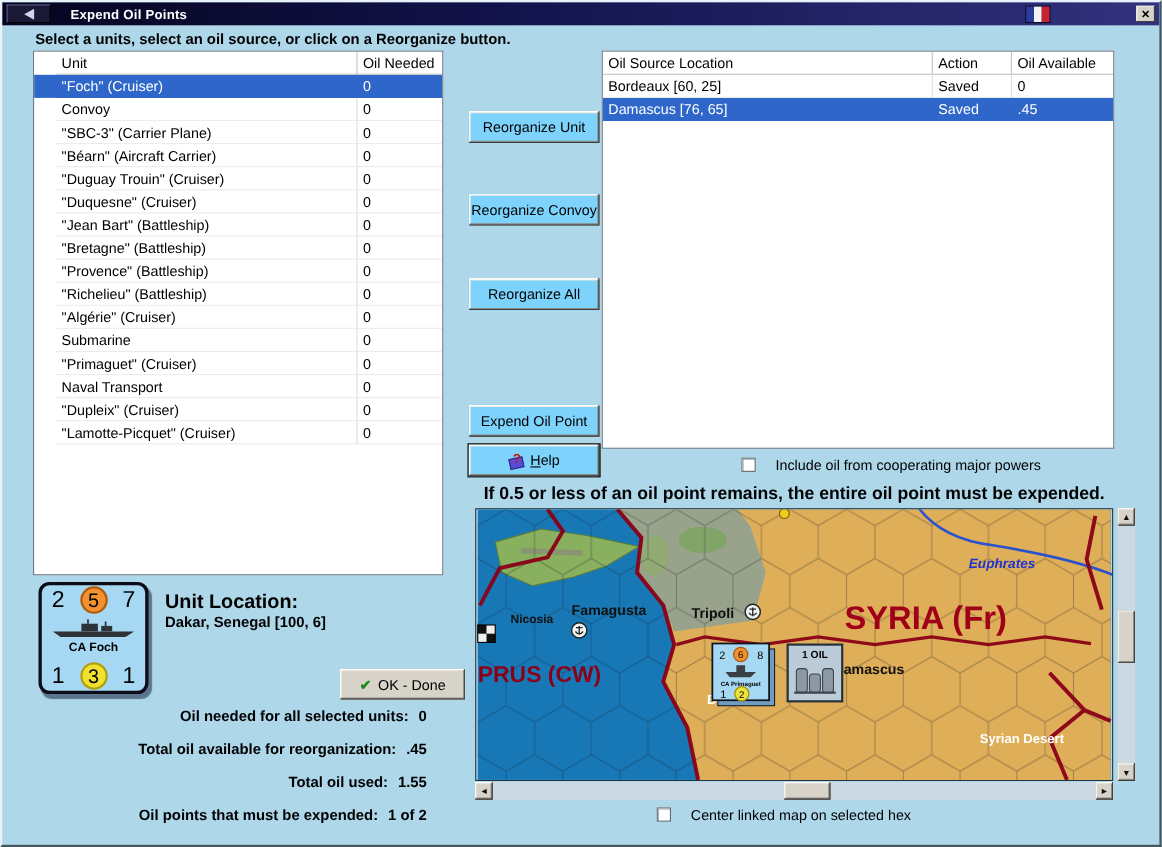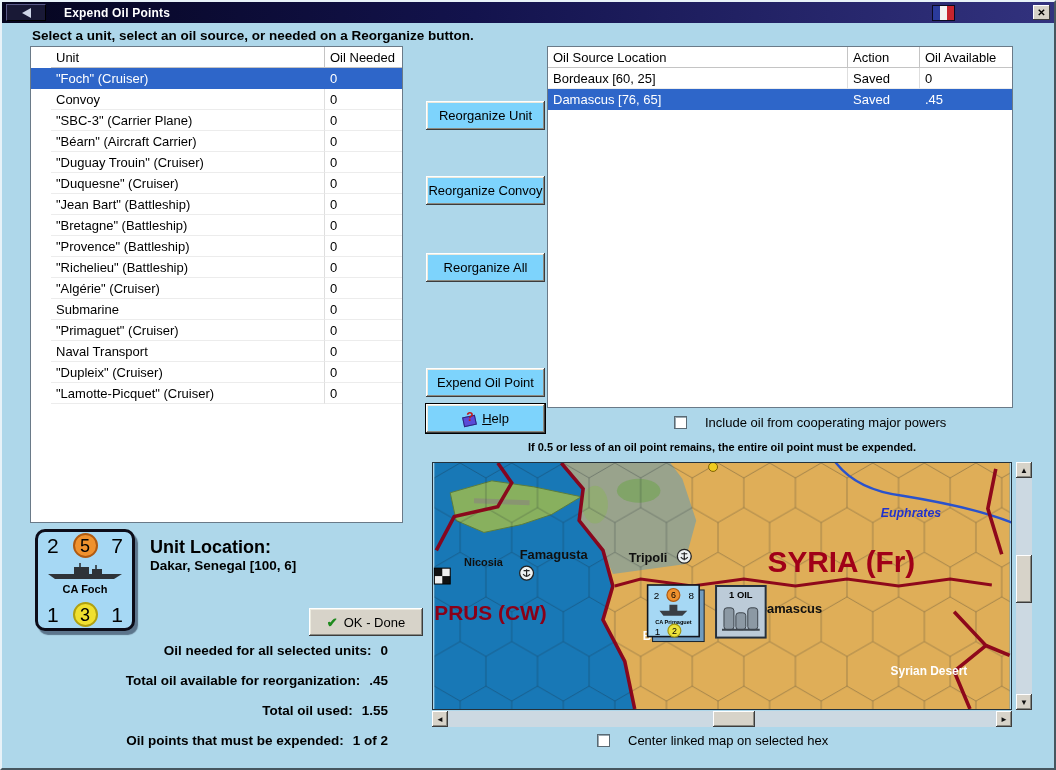--- a/index.html
+++ b/index.html
@@ -17,21 +17,21 @@
   .title{color:#fff;font-size:12px;font-weight:bold;margin-left:18px;letter-spacing:.2px;}
   .tb-right{margin-left:auto;display:flex;align-items:center;gap:78px;}
   .flag{width:21px;height:14px;display:flex;border:1px solid #0a0a22;}
   .flag i{flex:1;}
   .f-b{background:#2a3a9a;} .f-w{background:#f2f2f2;} .f-r{background:#c8242e;}
   .closebtn{width:17px;height:15px;background:#d6d2c8;display:flex;align-items:center;justify-content:center;
     font-size:10px;font-weight:bold;color:#000;
     box-shadow:inset -1px -1px 0 #3c3c3c,inset 1px 1px 0 #fff;}
   
   .instruction{position:absolute;left:30px;top:26px;font-size:13.5px;font-weight:bold;}
-  .note{position:absolute;left:430px;top:439px;width:580px;text-align:center;font-size:11px;font-weight:bold;}
+  .note{position:absolute;left:430px;top:439px;width:580px;text-align:center;font-size:16px;font-weight:bold;}
   
   .listbox{position:absolute;background:#fff;border:1px solid #6a7a88;box-sizing:border-box;}
   .unit-listbox{left:28px;top:44px;width:373px;height:477px;overflow:hidden;}
   .oil-listbox{left:545px;top:44px;width:466px;height:362px;overflow:hidden;}
   .lb-head{display:flex;height:21px;line-height:21px;font-size:13px;background:#fff;}
   .lb-head>div{padding:0 5px;border-right:1px solid #c4c4c4;border-bottom:1px solid #c4c4c4;box-sizing:border-box;white-space:nowrap;overflow:hidden;}
   .lb-head>div:last-child{border-right:none;}
   .lb-row{display:flex;height:21px;line-height:21px;font-size:13px;}
   .lb-row>div{padding:0 5px;border-right:1px solid #dedede;border-bottom:1px solid #ececec;box-sizing:border-box;white-space:nowrap;overflow:hidden;}
   .lb-row>div:last-child{border-right:none;}
@@ -106,21 +106,21 @@
           <i class="f-b"></i>
           <i class="f-w"></i>
           <i class="f-r"></i>
         </div>
       <div class="closebtn">
           <span>✕</span>
         </div>
     </div>
   </div>
 
-  <div class="instruction">Select a unit, select an oil source, or needed on a Reorganize button.</div>
+  <div class="instruction">Select a units, select an oil source, or click on a Reorganize button.</div>
 
   <div class="listbox unit-listbox">
     <div class="lb-head">
       <div class="u-col0">Unit</div>
       <div class="u-col1">Oil Needed</div>
     </div>
     <div class="lb-row sel">
         <div class="u-col0">"Foch" (Cruiser)</div>
         <div class="u-col1">0</div>
       </div>

